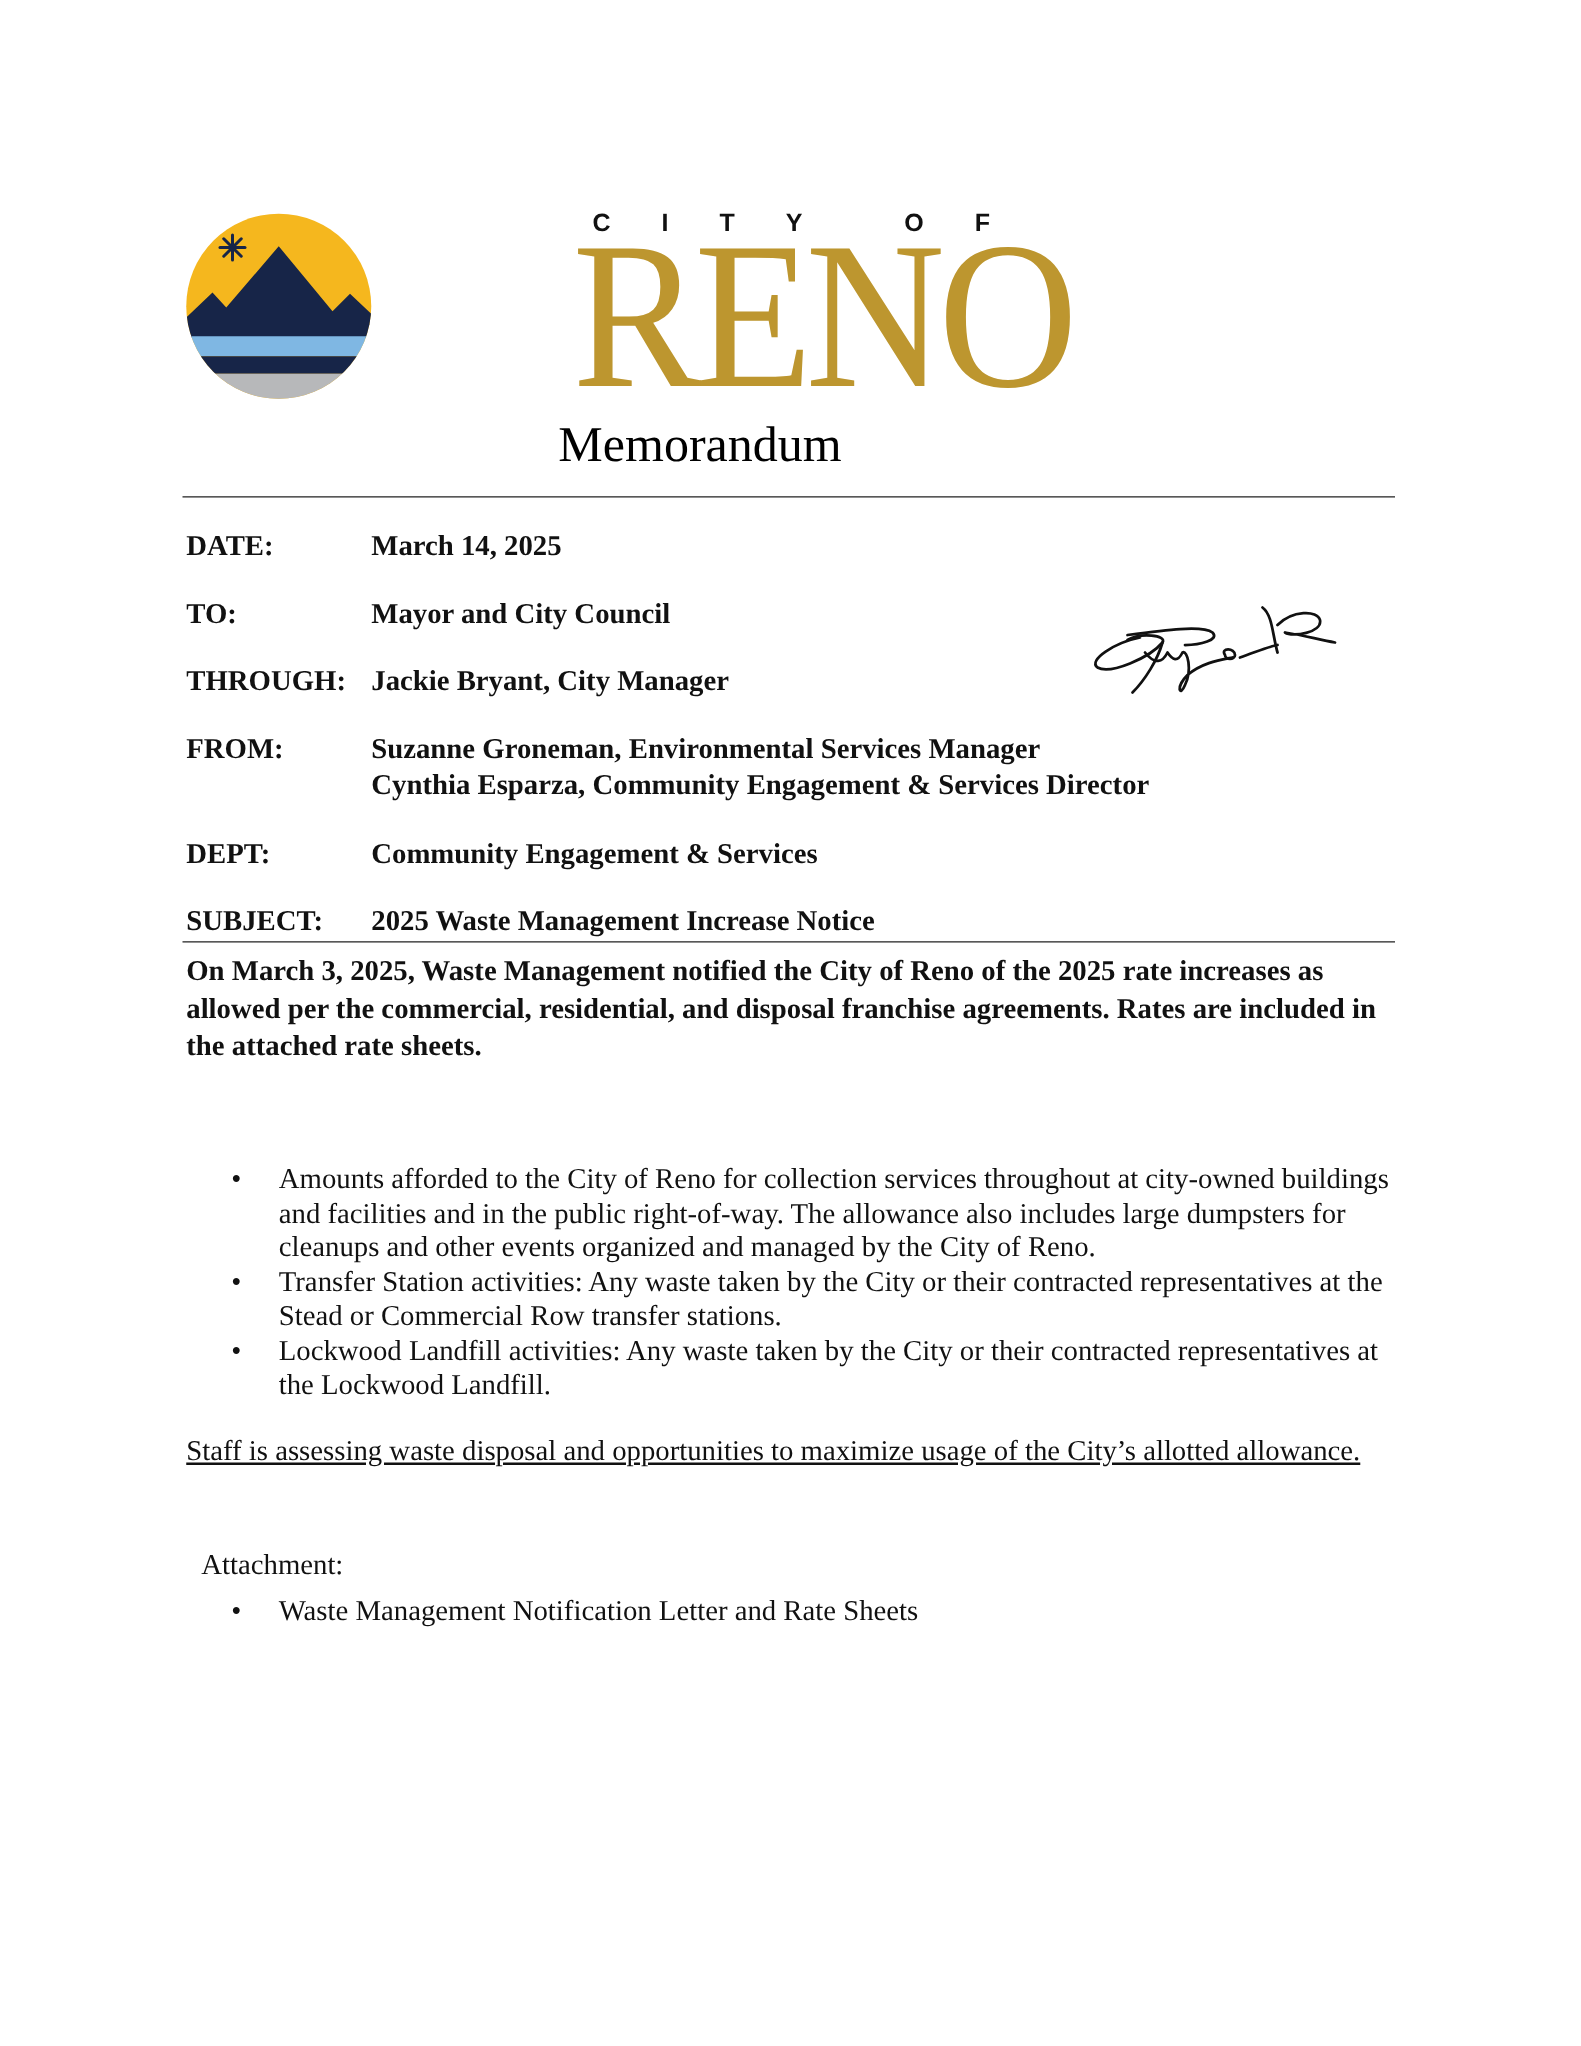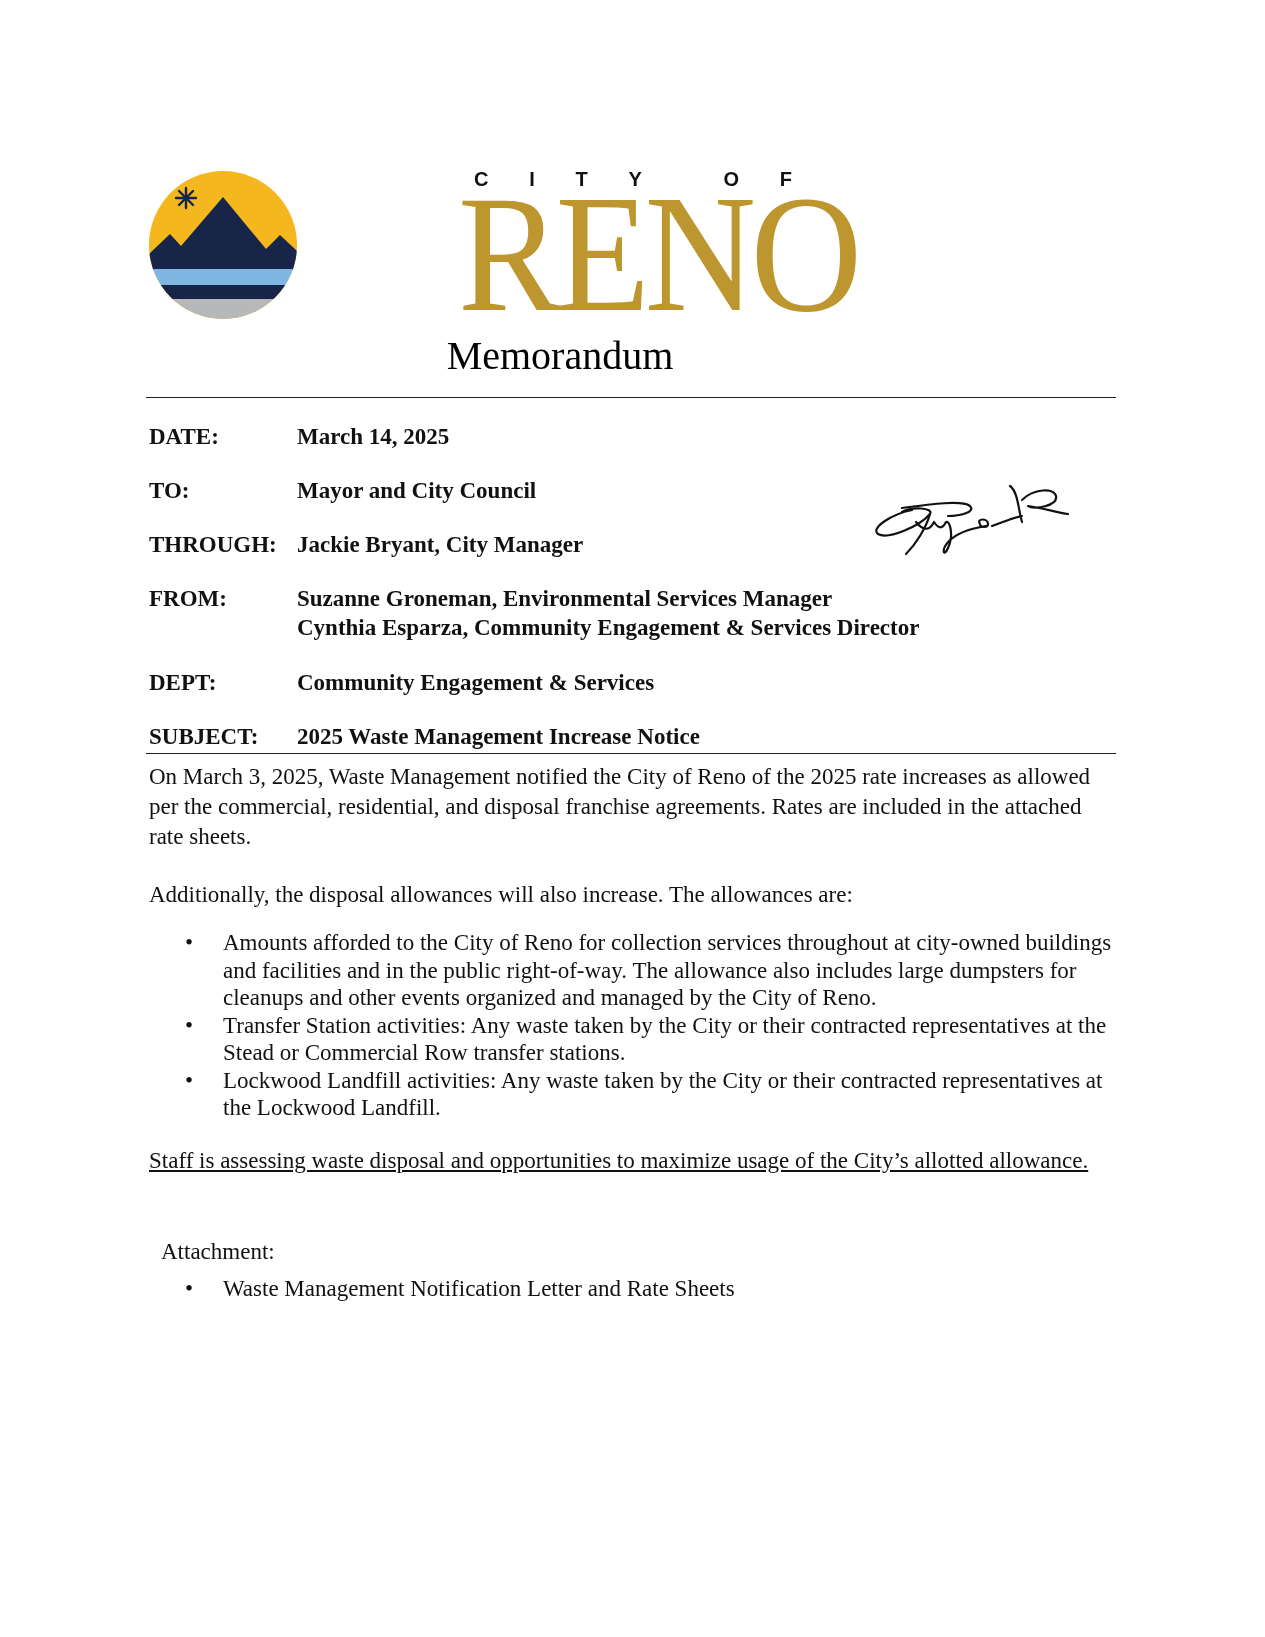--- a/index.html
+++ b/index.html
@@ -103,22 +103,21 @@
   <svg class="signature" viewBox="0 0 200 90" fill="none" stroke="#111" stroke-width="2.2" stroke-linecap="round" stroke-linejoin="round">
     <path d="M40 32 C20 36 -2 50 6 56 C16 62 48 48 58 36 C62 30 40 28 30 34"></path>
     <path d="M30 30 C60 26 90 22 98 28 C104 34 88 38 76 38"></path>
     <path d="M58 36 C54 50 44 66 34 76 M44 44 C52 54 58 52 62 44 C66 50 70 52 74 44 C78 42 82 58 76 70 C72 80 68 72 78 62 C90 52 104 50 114 48"></path>
     <path d="M108 46 C104 40 116 40 116 46 C116 50 108 50 108 46 M120 48 C132 44 140 40 150 38"></path>
     <path d="M138 8 C146 14 146 30 150 44 M150 22 C162 10 182 10 184 18 C186 28 162 32 156 28 C170 30 184 34 196 36"></path>
   </svg>
 
   <div class="rule" style="top:753px;"></div>
 
-  <p class="para" style="top:762px; margin:0;">On March 3, 2025, Waste Management notified the City of Reno of the 2025 rate increases as allowed per the commercial, residential, and disposal franchise agreements. Rates are included in the attached rate sheets.</p>
-  <p class="para" style="top:880px; margin:0;">Additionally, the disposal allowances will also increase. The allowances are:</p>
+  <p class="para" style="top:762px; margin:0;font-weight:bold;">On March 3, 2025, Waste Management notified the City of Reno of the 2025 rate increases as allowed per the commercial, residential, and disposal franchise agreements. Rates are included in the attached rate sheets.</p>
 
   <ul class="blist" style="top:929px;">
     <li>
       <span class="bullet">•</span>
       <span>Amounts afforded to the City of Reno for collection services throughout at city-owned buildings and facilities and in the public right-of-way. The allowance also includes large dumpsters for cleanups and other events organized and managed by the City of Reno.</span>
     </li>
     <li>
       <span class="bullet">•</span>
       <span>Transfer Station activities: Any waste taken by the City or their contracted representatives at the Stead or Commercial Row transfer stations.</span>
     </li>

